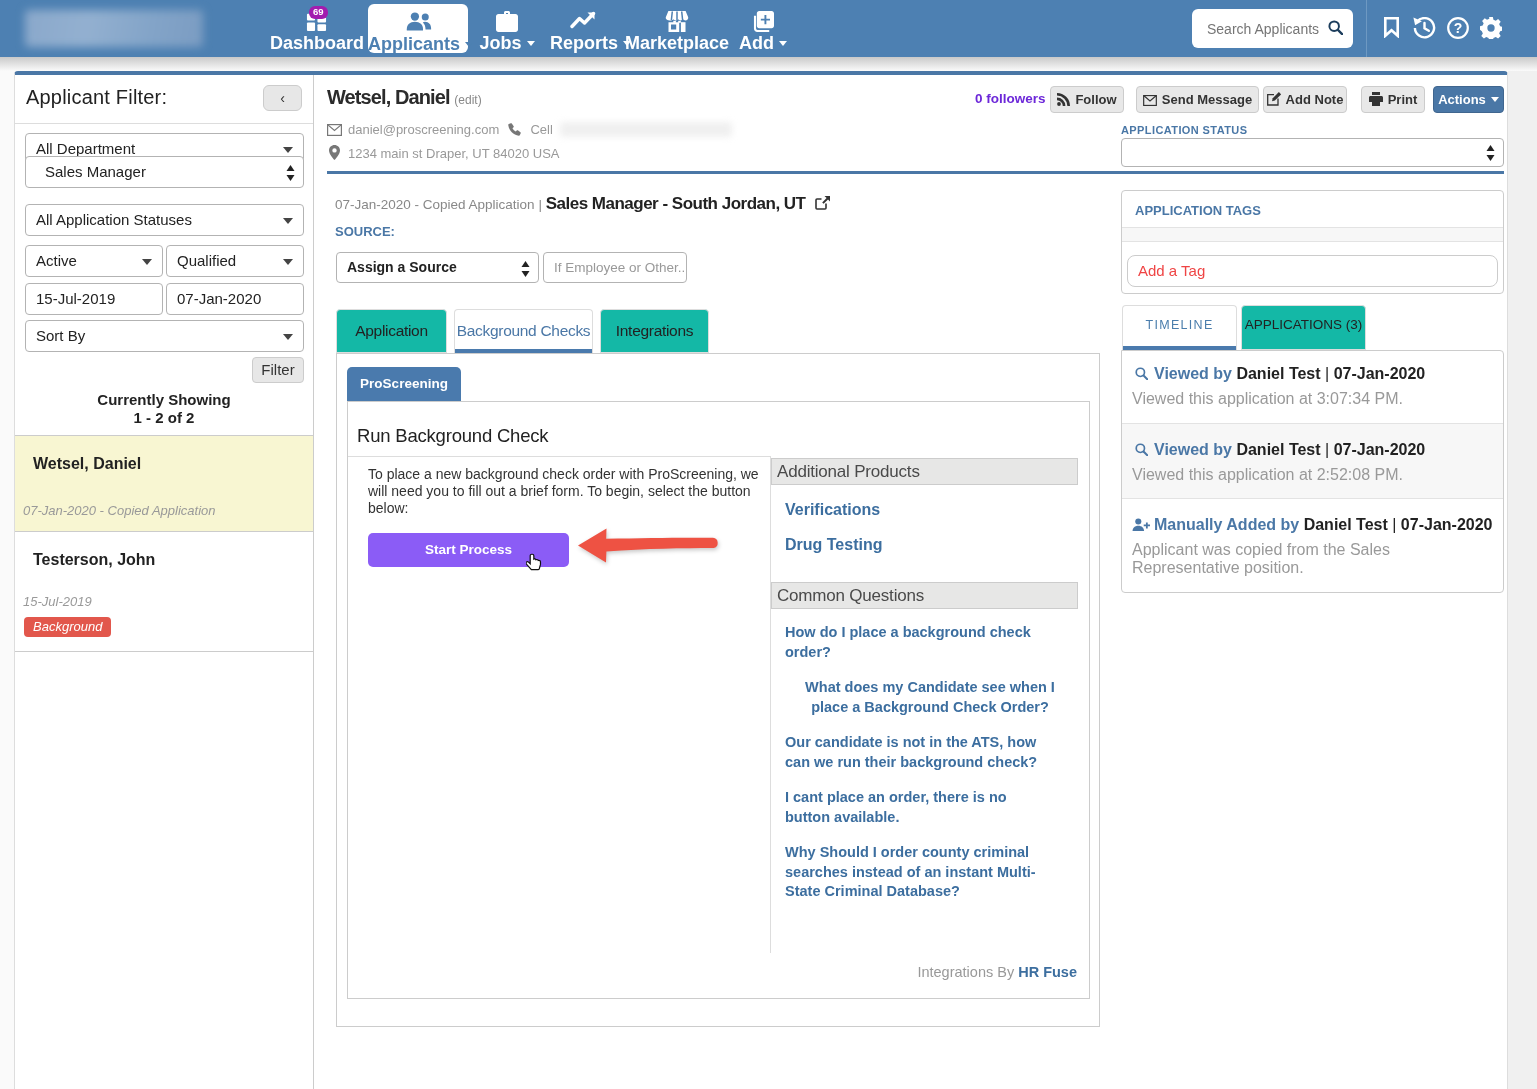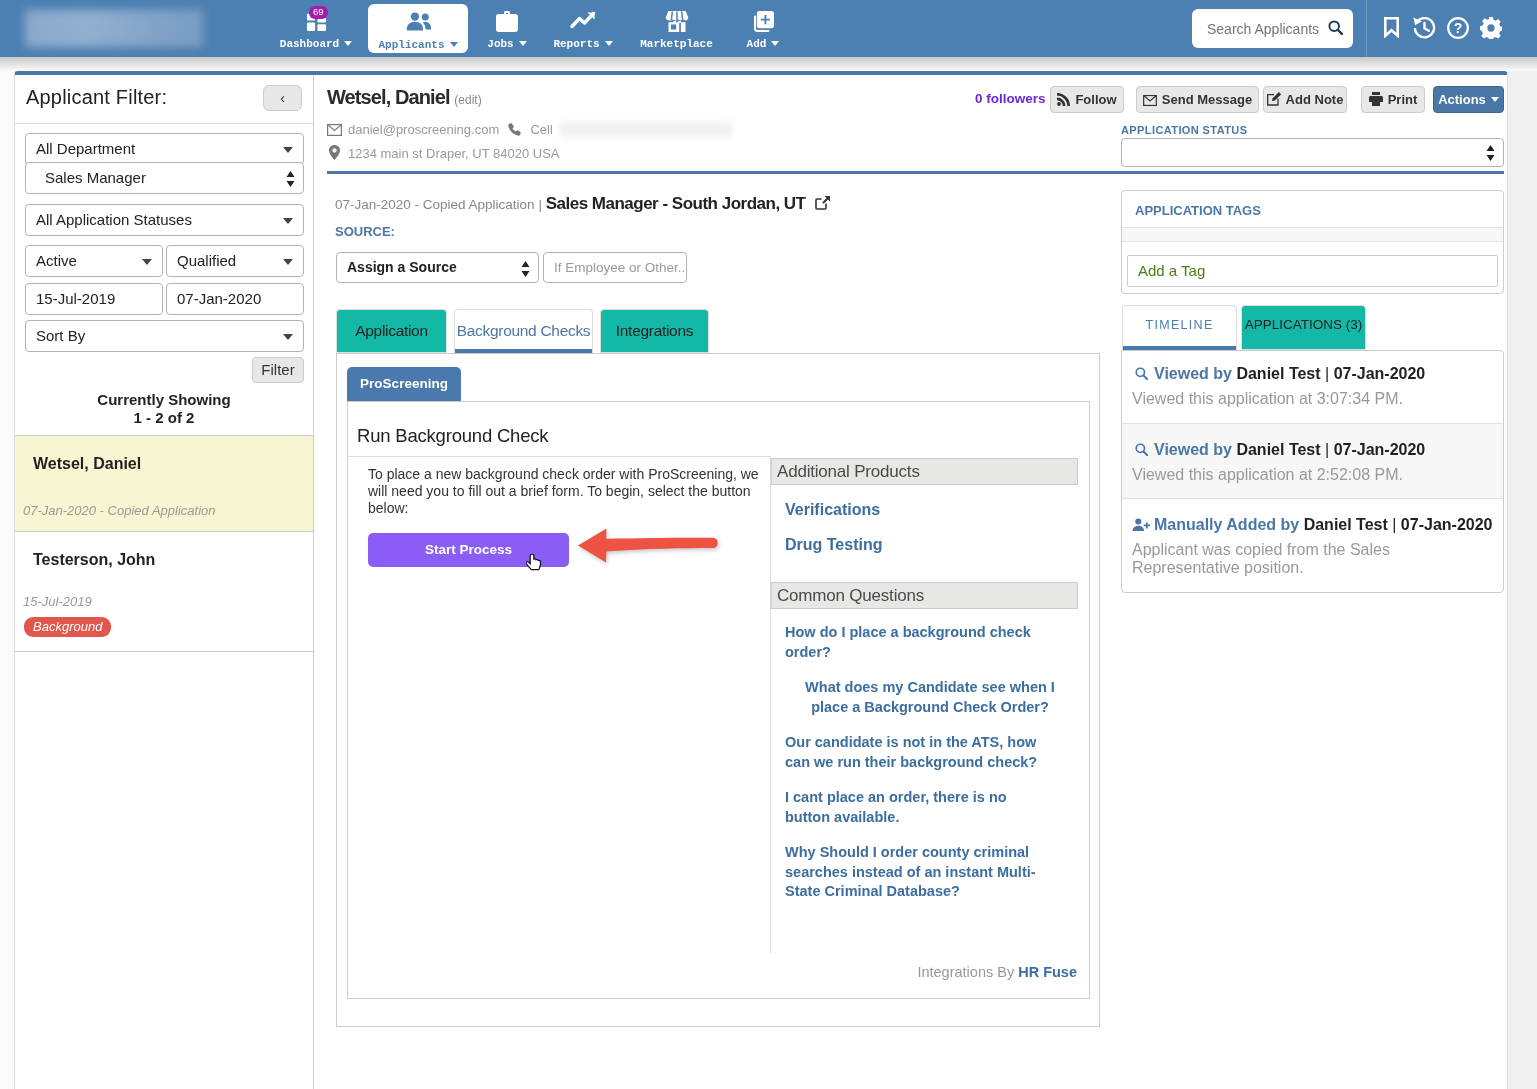--- a/index.html
+++ b/index.html
@@ -6,26 +6,26 @@
 html,body { width:1537px; height:1089px; overflow:hidden; }
 body { font-family:"Liberation Sans", sans-serif; background:#fafafa; position:relative; }
 
 
 #nav { position:absolute; left:0; top:0; width:1537px; height:57px; background:#4d80b2; z-index:10; }
 #navshadow { position:absolute; left:0; top:57px; width:1537px; height:14px; background:linear-gradient(#c9c9c9, #fafafa); }
 #logo { position:absolute; left:25px; top:10px; width:178px; height:37px; border-radius:4px;
   background:linear-gradient(100deg,#8aa8cb,#93b0d0 35%,#83a4c8 70%,#7b9cc2); filter:blur(4px); }
 .navitem { position:absolute; top:0; height:57px; text-align:center; color:#fff; }
 .navitem .ic { display:block; margin:11px auto 2px; height:20px; }
-.navitem .lbl { font-size:11px; font-weight:bold; color:#fff; white-space:nowrap;font-family:Liberation Mono, monospace; }
+.navitem .lbl { font-size:18px; font-weight:bold; color:#fff; white-space:nowrap; }
 .caret { display:inline-block; width:0; height:0; border-left:4px solid transparent; border-right:4px solid transparent; border-top:5px solid #fff; margin-left:5px; vertical-align:middle; margin-bottom:2px;}
 #navApplicants { background:#fff; border-radius:6px; top:4px; height:49px; }
 #navApplicants .lbl { color:#4d80b2; }
 #navApplicants .caret { border-top-color:#4d80b2; }
-#badge { position:absolute; background:#a21caf; color:#fff; font-size:9.5px; line-height:10.5px; font-weight:normal; border-radius:6px; padding:1px 4px; top:6px; }
+#badge { position:absolute; background:#a21caf; color:#fff; font-size:9.5px; line-height:10.5px; font-weight:bold; border-radius:6px; padding:1px 4px; top:6px; }
 #searchbox { position:absolute; left:1192px; top:9px; width:161px; height:39px; background:#fff; border-radius:6px;padding-left:28px; }
 #searchbox .ph { position:absolute; left:15px; top:12px; font-size:14px; color:#757575; }
 #navsep { position:absolute; left:1366px; top:0px; width:1px; height:57px; background:#6e99c2; }
 .topicon { position:absolute; top:17px; }
 
 
 #pagewrap { position:absolute; left:14px; top:71px; width:1494px; height:1018px; background:#fff;
   border-left:1px solid #ddd; border-right:1px solid #ddd; border-top:4px solid #4a77a6; border-radius:4px 4px 0 0; }
 #rightstrip { position:absolute; right:0; top:71px; width:29px; height:1018px; background:#f0f0f0; }
 
@@ -186,40 +186,40 @@
     </svg>
 </div>
 <div id="navshadow"></div>
 <div id="rightstrip"></div>
 <div id="pagewrap">
   <div id="sidebar">
     <div id="sbhead"><h1>Applicant Filter:</h1></div>
     <div id="collapse">‹</div>
     <div id="sbdivider"></div>
     <div class="ctrl" style="top:58px;">All Department<span class="dcaret"></span></div>
-    <div class="ctrl" style="top:87px;padding-left:19px;">Sales Manager<svg class="updown" width="9" height="16" viewBox="0 0 9 16">
+    <div class="ctrl" style="top:81px;padding-left:19px;">Sales Manager<svg class="updown" width="9" height="16" viewBox="0 0 9 16">
           <path d="M4.5 0l4 6h-8z" fill="#222"></path>
           <path d="M4.5 16l4-6h-8z" fill="#222"></path>
         </svg></div>
     <div class="ctrl" style="top:129px;">All Application Statuses<span class="dcaret"></span></div>
     <div class="ctrl halfL" style="top:170px;">Active<span class="dcaret"></span></div>
     <div class="ctrl halfR" style="top:170px;">Qualified<span class="dcaret"></span></div>
     <div class="ctrl halfL" style="top:208px;">15-Jul-2019</div>
     <div class="ctrl halfR" style="top:208px;">07-Jan-2020</div>
     <div class="ctrl" style="top:245px;">Sort By<span class="dcaret"></span></div>
     <div id="filterbtn">Filter</div>
     <div class="showing" style="top:316px;">Currently Showing<br>1 - 2 of 2</div>
     <div class="applicant" style="top:360px; height:96px; background:#f8f6d2;">
       <div class="nm" style="top:19px;">Wetsel, Daniel</div>
       <div class="dt" style="top:67px;">07-Jan-2020 - Copied Application</div>
     </div>
     <div class="applicant" style="top:456px; height:121px; border-bottom:1px solid #ccc;">
       <div class="nm" style="top:19px;">Testerson, John</div>
       <div class="dt" style="top:62px;">15-Jul-2019</div>
-      <div class="badge-red" style="top:85px;border-radius:9px;">Background</div>
+      <div class="badge-red" style="top:85px;">Background</div>
     </div>
   </div>
   <div id="main">
     <div id="hname">Wetsel, Daniel <span class="edit">(edit)</span></div>
     <div class="crow" style="top:47px;">
       <svg width="15" height="12" viewBox="0 0 15 12">
           <rect x=".6" y=".6" width="13.8" height="10.8" fill="none" stroke="#777" stroke-width="1.2"></rect>
           <path d="M.6.6 L7.5 6.4 L14.4.6" fill="none" stroke="#777" stroke-width="1.2"></path>
         </svg>daniel@proscreening.com
       <span style="margin-left:5px;"><svg width="13" height="13" viewBox="0 0 14 14">
@@ -307,21 +307,21 @@
           <div class="qlink" style="margin-bottom:16px;">I cant place an order, there is no<br>button available.</div>
           <div class="qlink">Why Should I order county criminal<br>searches instead of an instant Multi-<br>State Criminal Database?</div>
         </div>
         <div id="intby">Integrations By <b>HR Fuse</b></div>
       </div>
     </div>
 
     <div id="tagbox">
       <div class="bluecaps" style="position:absolute; left:13px; top:12px; font-size:13px;">APPLICATION TAGS</div>
       <div style="position:absolute; left:0; top:36px; width:100%; height:15px; background:#f7f7f7; border-top:1px solid #e3e3e3; border-bottom:1px solid #e3e3e3;"></div>
-      <div style="position:absolute; left:5px; top:64px; width:371px; height:32px; border:1px solid #ccc; border-radius:2px; font-size:15px; color:#4d7c0f; line-height:30px; padding-left:10px;">Add a Tag</div>
+      <div style="position:absolute; left:5px; top:64px; width:371px; height:32px; border:1px solid #ccc; border-radius:8px; font-size:15px; color:#ef4444; line-height:30px; padding-left:10px;">Add a Tag</div>
     </div>
 
     <div class="tab active" style="left:808px; top:230px; width:115px; height:45px; font-size:12.5px; letter-spacing:1.3px; line-height:38px; color:#4a7dac;">TIMELINE<span class="underline"></span></div>
     <div class="tab" style="left:927px; top:230px; width:125px; height:45px; font-size:13.5px; line-height:38px; letter-spacing:0;">APPLICATIONS (3)</div>
 
     <div id="timelinecard">
       <div class="trow" style="height:72px;">
         <div class="l1"><svg width="13" height="13" viewBox="0 0 17 17" style="vertical-align:-1px; margin:0 6px 0 3px;">
               <circle cx="7" cy="7" r="5.4" fill="none" stroke="#4a77a6" stroke-width="2.2"></circle>
               <line x1="11.2" y1="11.2" x2="16" y2="16" stroke="#4a77a6" stroke-width="2.6" stroke-linecap="round"></line>

